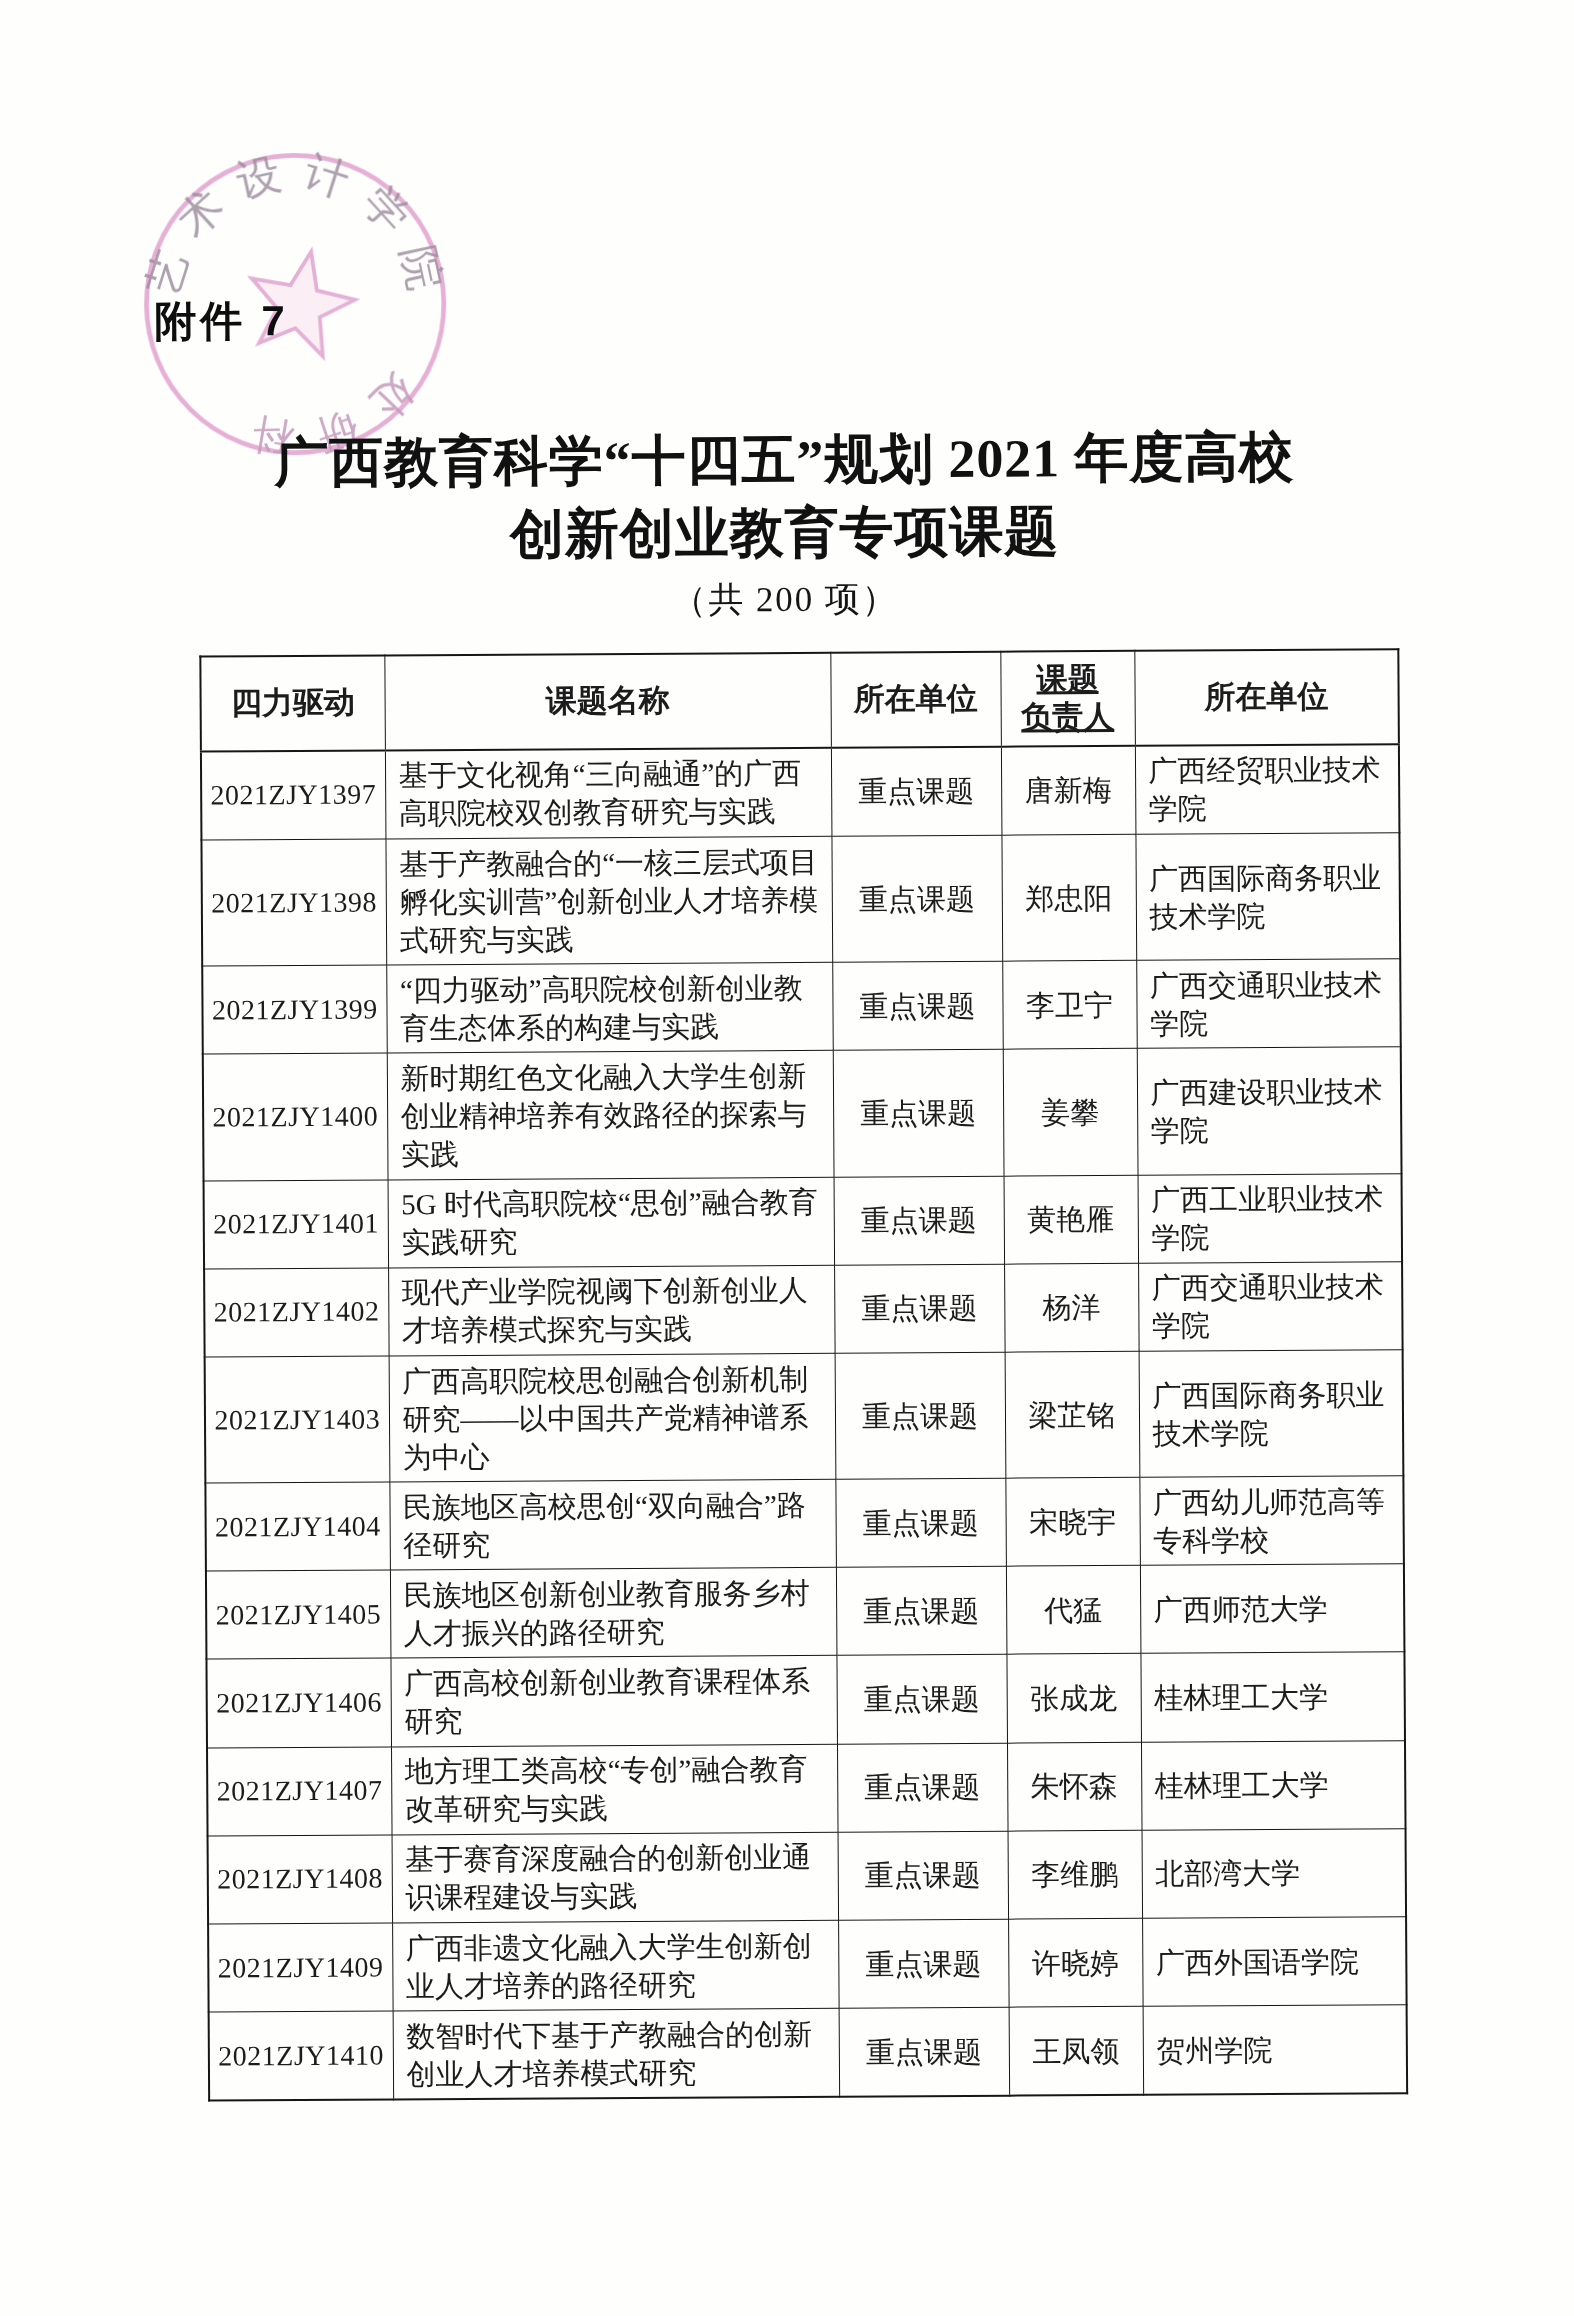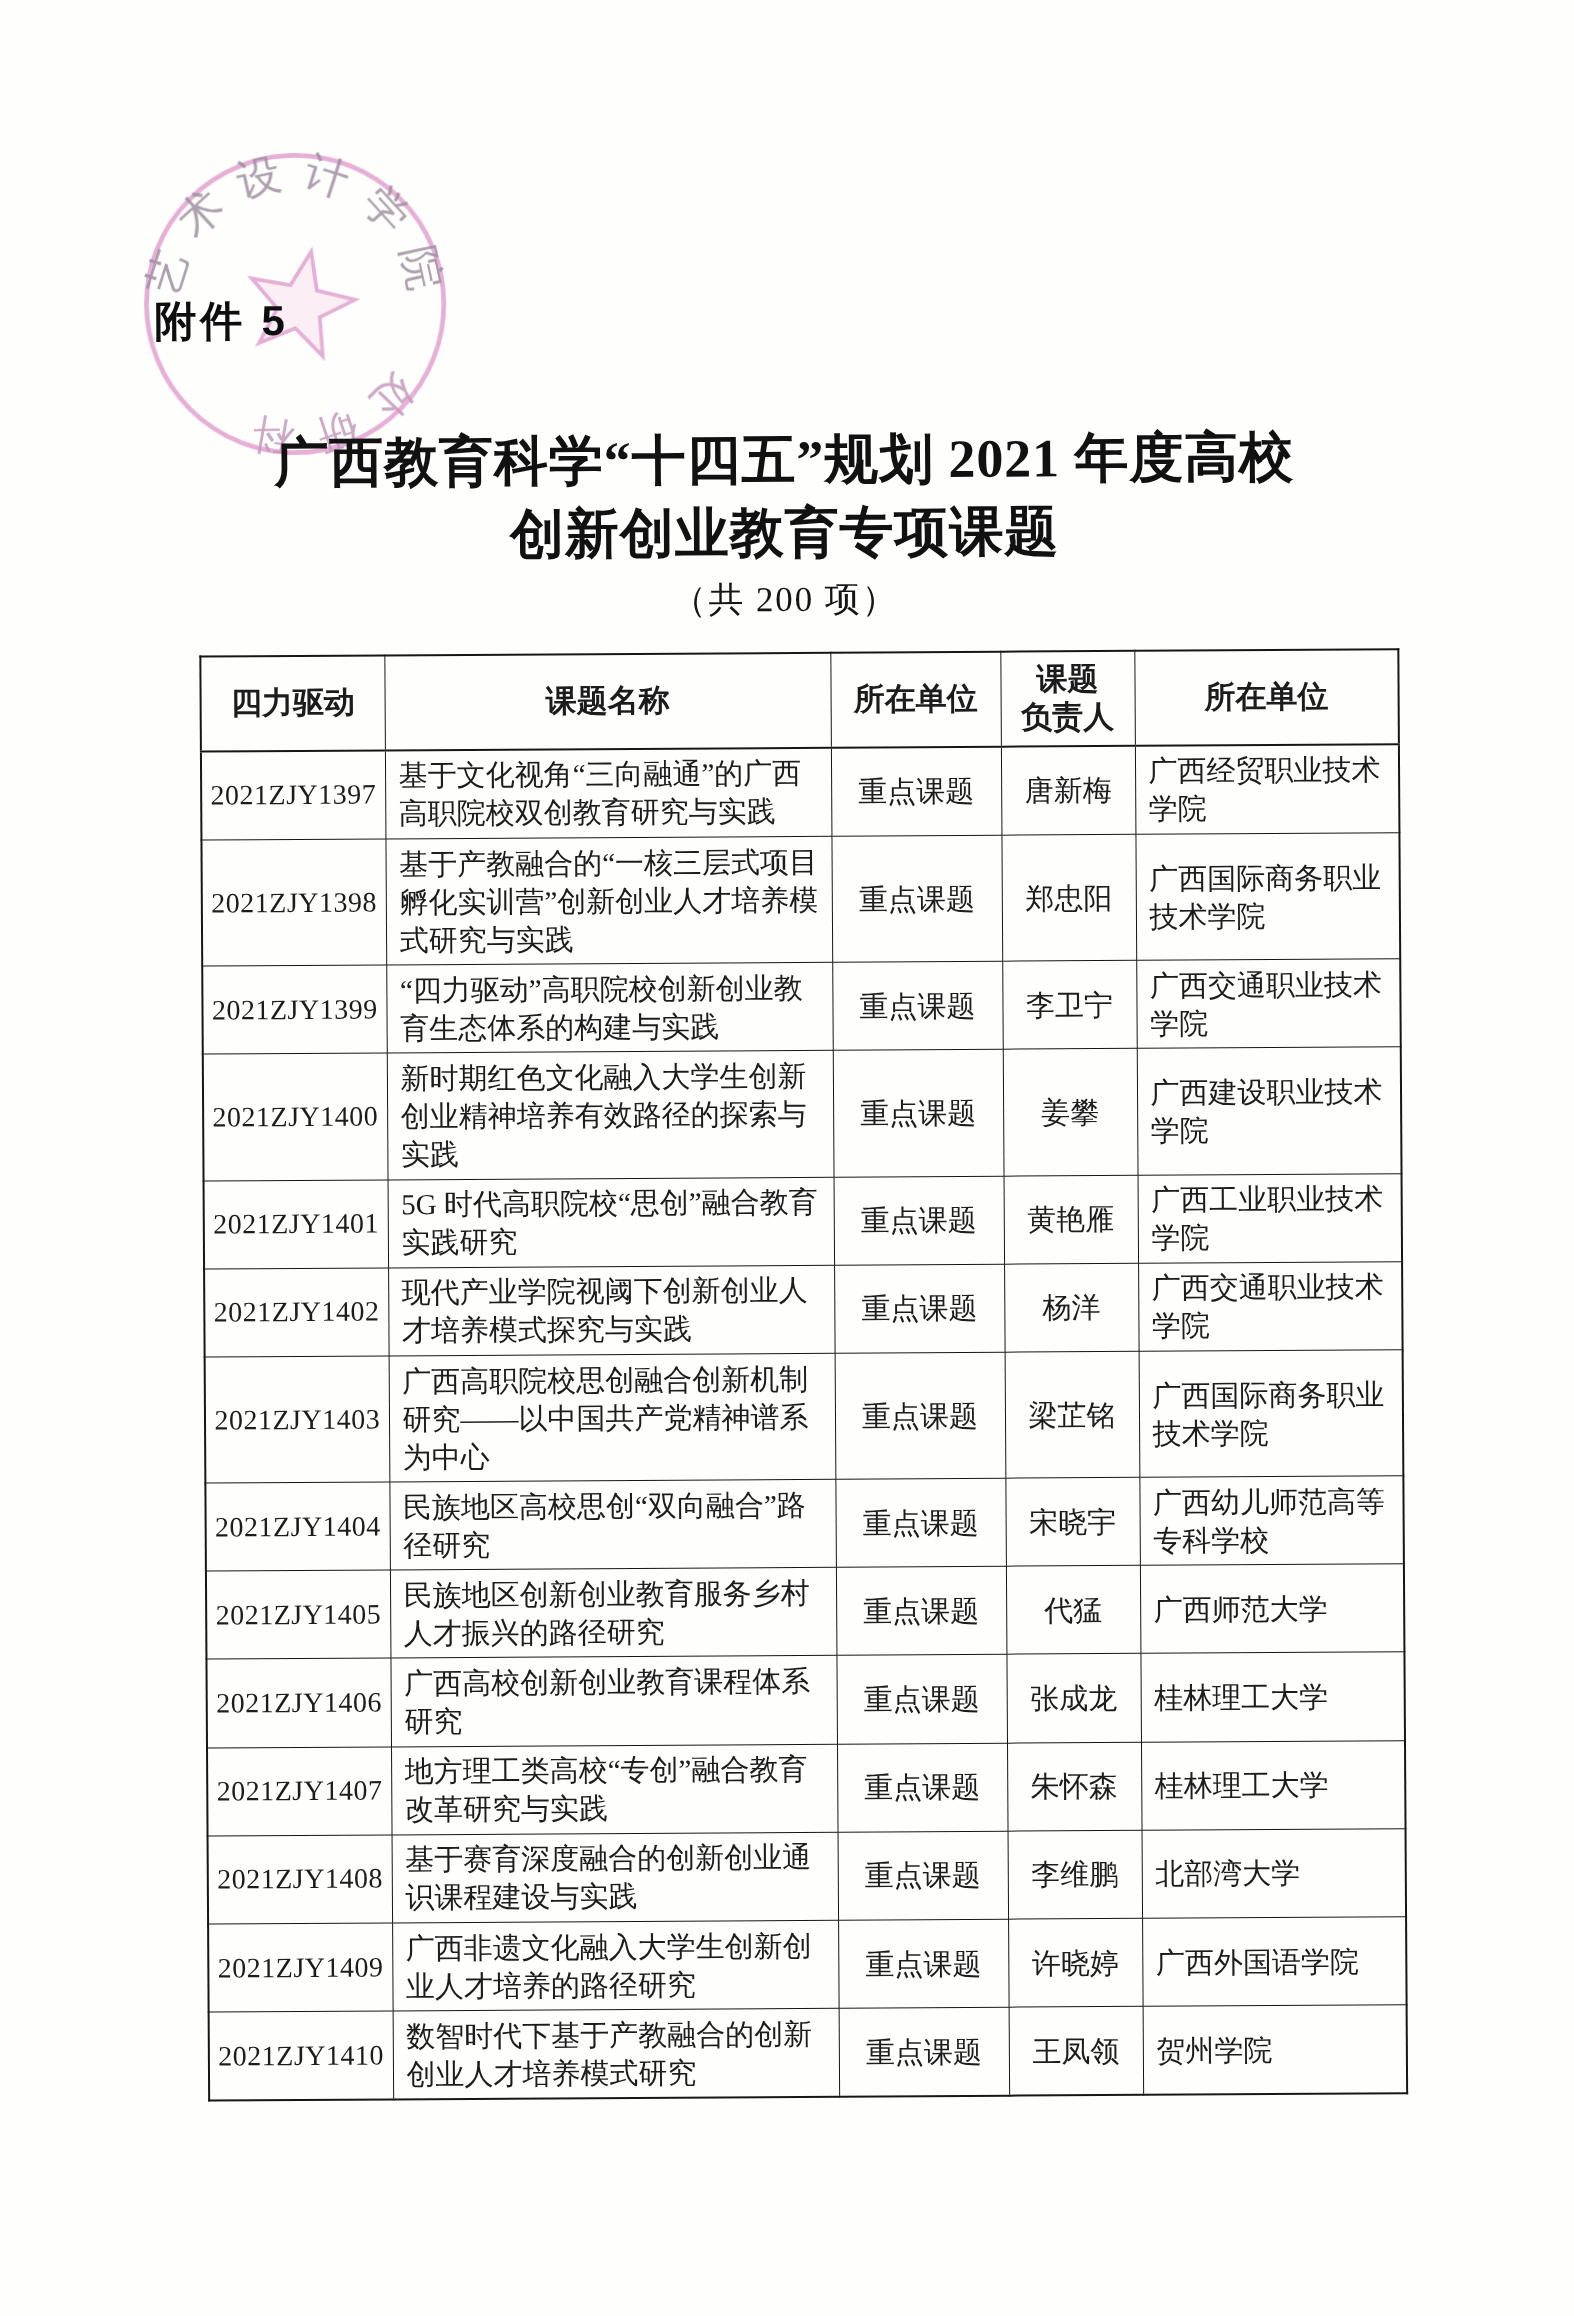--- a/index.html
+++ b/index.html
@@ -39,21 +39,21 @@
   col.c-name{width:446px}
   col.c-cat{width:170px}
   col.c-leader{width:134px}
   col.c-unit{width:264px}
   .projects th,.projects td{border:1.9px solid #161616;vertical-align:middle;}
   .projects thead th{
     border-bottom:2.8px solid #161616;
     font-size:31px;font-weight:700;text-align:center;
     height:89px;padding:1.9px 3.8px;line-height:38px;
   }
-  .projects thead th.leader-col{white-space:pre-line;}
+  .projects thead th.leader-col{white-space:pre-line;text-decoration:underline;}
   .projects td{font-size:29px;line-height:38px;padding:4.7px 5.6px;}
   td.id-cell{text-align:center;font-size:28px;letter-spacing:0.5px;}
   td.name-cell{text-align:left;padding:5.6px 11.3px 5.6px 13px;word-break:break-all;}
   td.cat-cell{text-align:center;}
   td.leader-cell{text-align:center;}
   td.unit-cell{text-align:left;padding:5.6px 7.5px 5.6px 13px;word-break:break-all;}
 </style>
 </head>
 <body>
 
@@ -67,21 +67,21 @@
         <path id="topArc" d="M 48 170 A 122 122 0 1 1 292 170" fill="none"></path>
       </defs>
       <text font-size="46" fill="#8f7e90" opacity="0.82" letter-spacing="18" font-family="Liberation Serif, serif">
         <textPath href="#topArc" startOffset="6">艺术设计学院</textPath>
       </text>
       <text x="148" y="294" font-size="44" fill="#bb8bb1" opacity="0.85" transform="rotate(190 148 294)" text-anchor="middle" font-family="Liberation Serif, serif">科</text>
       <text x="209" y="290" font-size="44" fill="#bb8bb1" opacity="0.85" transform="rotate(162 209 290)" text-anchor="middle" font-family="Liberation Serif, serif">研</text>
       <text x="261" y="258" font-size="44" fill="#bb8bb1" opacity="0.85" transform="rotate(134 261 258)" text-anchor="middle" font-family="Liberation Serif, serif">处</text>
     </svg>
 
-    <div class="attachment">附件 5</div>
+    <div class="attachment">附件 7</div>
 
     <div class="title">
       <div>广西教育科学“十四五”规划 2021 年度高校</div>
       <div>创新创业教育专项课题</div>
     </div>
 
     <div class="subtitle">（共 200 项）</div>
 
     <table class="projects">
       <colgroup>

